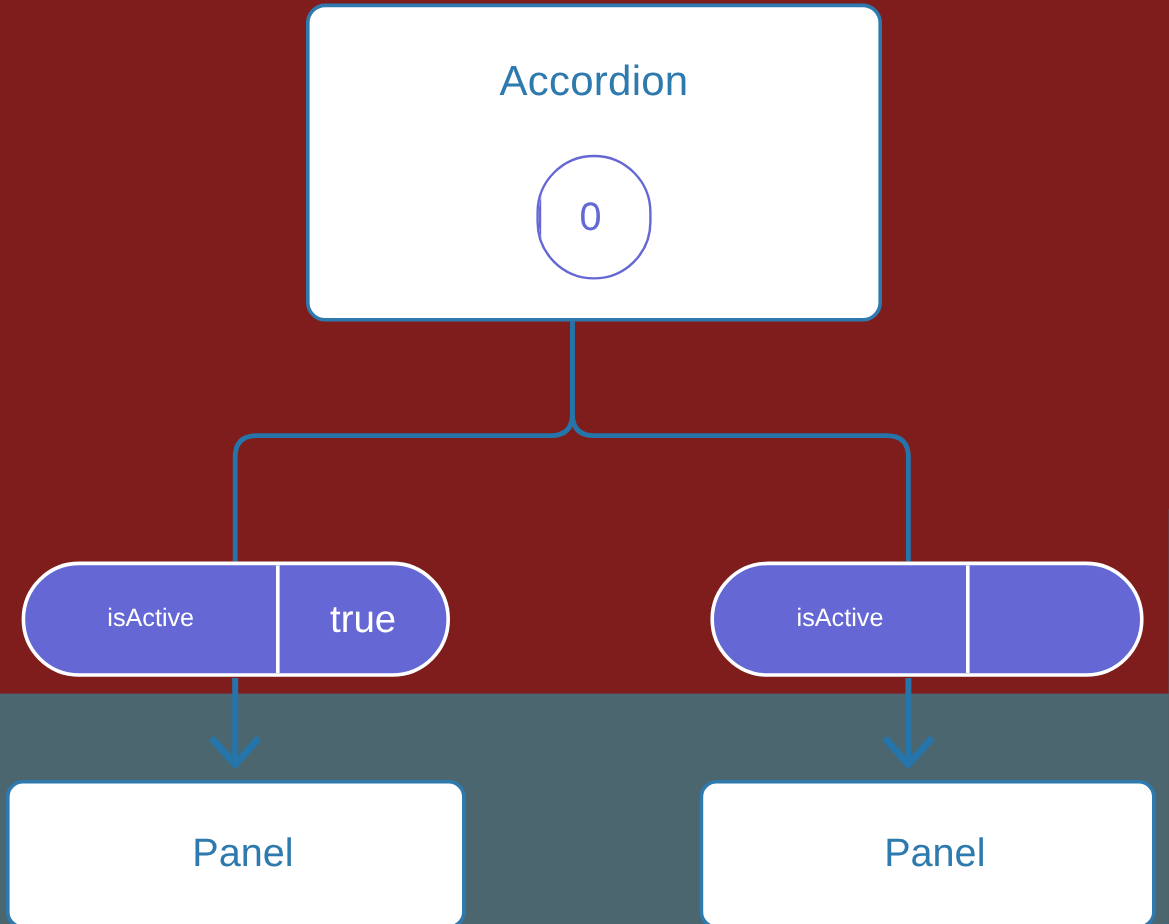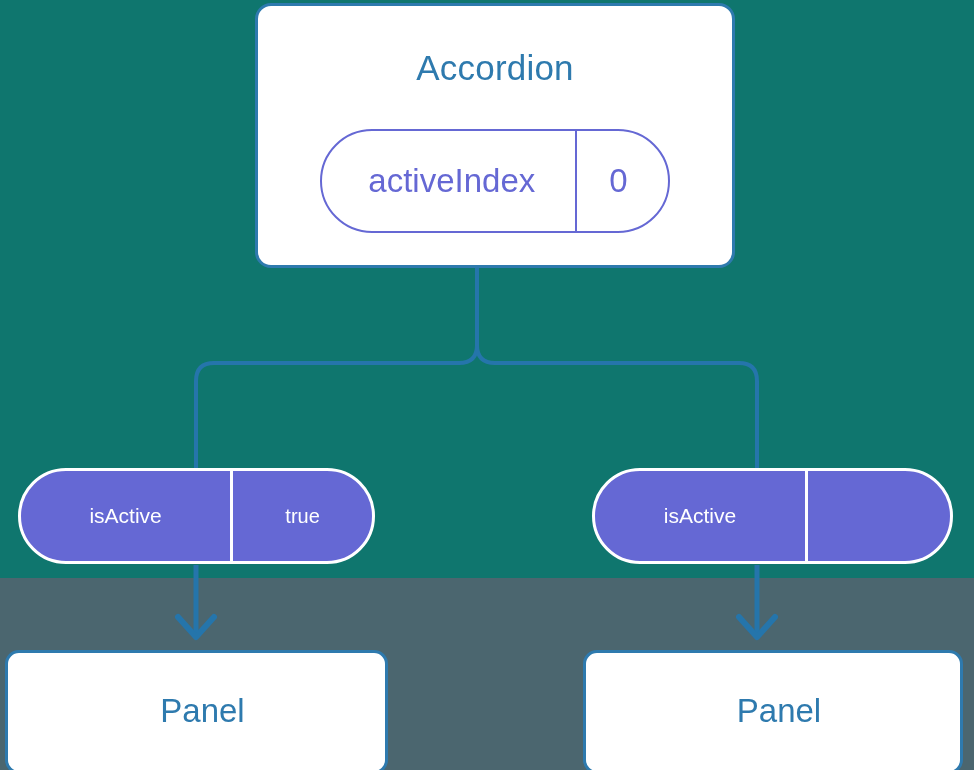--- a/index.html
+++ b/index.html
@@ -10,21 +10,21 @@
   body {
     width: 974px;
     height: 770px;
     overflow: hidden;
     font-family: "Liberation Sans", sans-serif;
   }
   #diagram-root {
     position: relative;
     width: 974px;
     height: 578px;
-    background: #0f766e;
+    background: #7f1d1d;
   }
 
   
   #connectors {
     position: absolute;
     left: 0;
     top: 0;
     width: 974px;
     height: 770px;
     pointer-events: none;
@@ -109,21 +109,21 @@
   }
   .pill-filled .pill-divider {
     width: 3px;
     background: #ffffff;
     flex: none;
   }
   .pill-filled .pill-val {
     display: flex;
     align-items: center;
     justify-content: center;
-    font-size: 20px;
+    font-size: 32px;
     color: #ffffff;
   }
 
   #pill-left  { left: 18px;  top: 468px; width: 357px; }
   #pill-left  .pill-key { width: 211px; }
   #pill-left  .pill-val { width: 140px; }
 
   #pill-right { left: 592px; top: 468px; width: 361px; }
   #pill-right .pill-key { width: 210px; }
   #pill-right .pill-val { width: 145px; }
@@ -177,21 +177,20 @@
     <g>
       <line x1="757" y1="565" x2="757" y2="635" stroke="#2575ab" stroke-width="5"></line>
       <polyline points="739,617 757,637 775,617" fill="none" stroke="#2575ab" stroke-width="6" stroke-linecap="round" stroke-linejoin="round"></polyline>
     </g>
   </svg>
 
   <div id="accordion-card">
     <div id="accordion-title">Accordion</div>
 
     <div class="pill-outline">
-      <div class="pill-key">activeIndex</div>
       <div class="pill-divider"></div>
       <div class="pill-val">0</div>
     </div>
   </div>
 
   <div id="pill-left" class="pill-filled">
     <div class="pill-key">isActive</div>
     <div class="pill-divider"></div>
     <div class="pill-val">true</div>
   </div>

